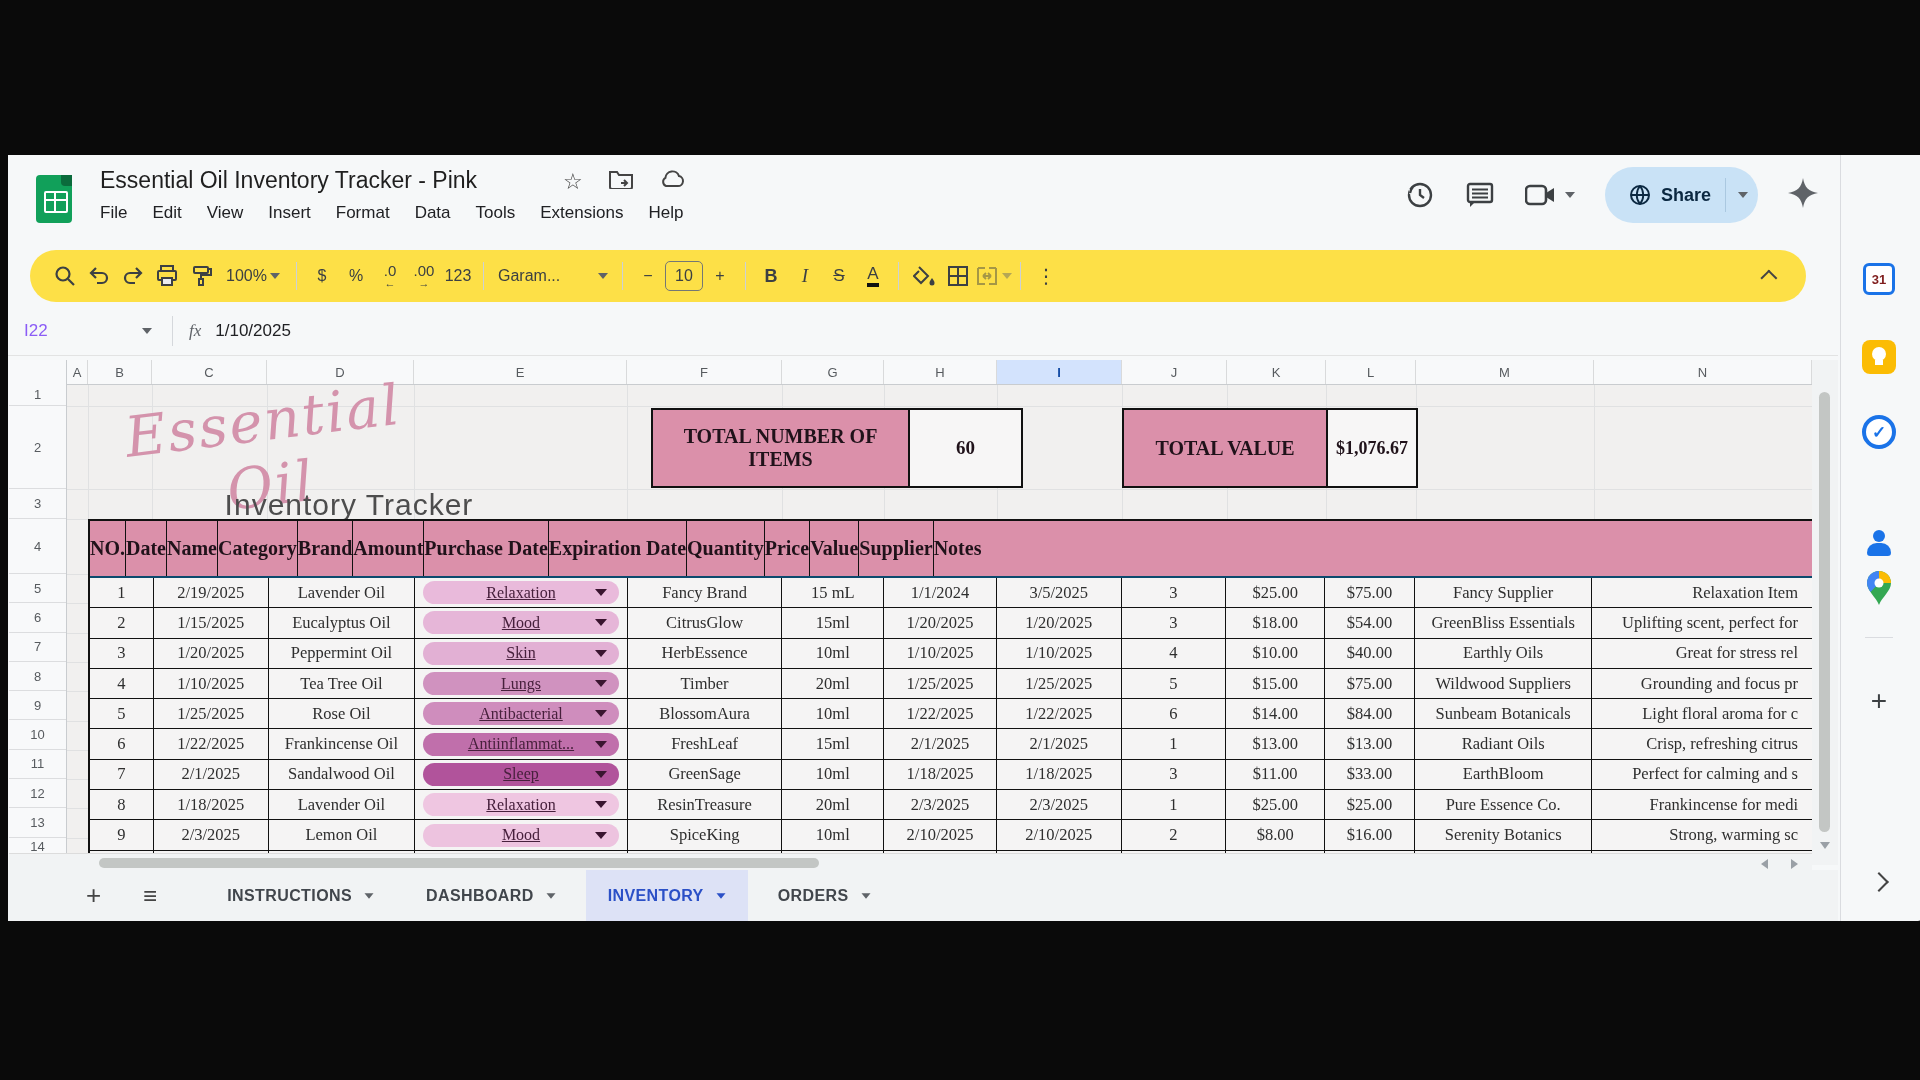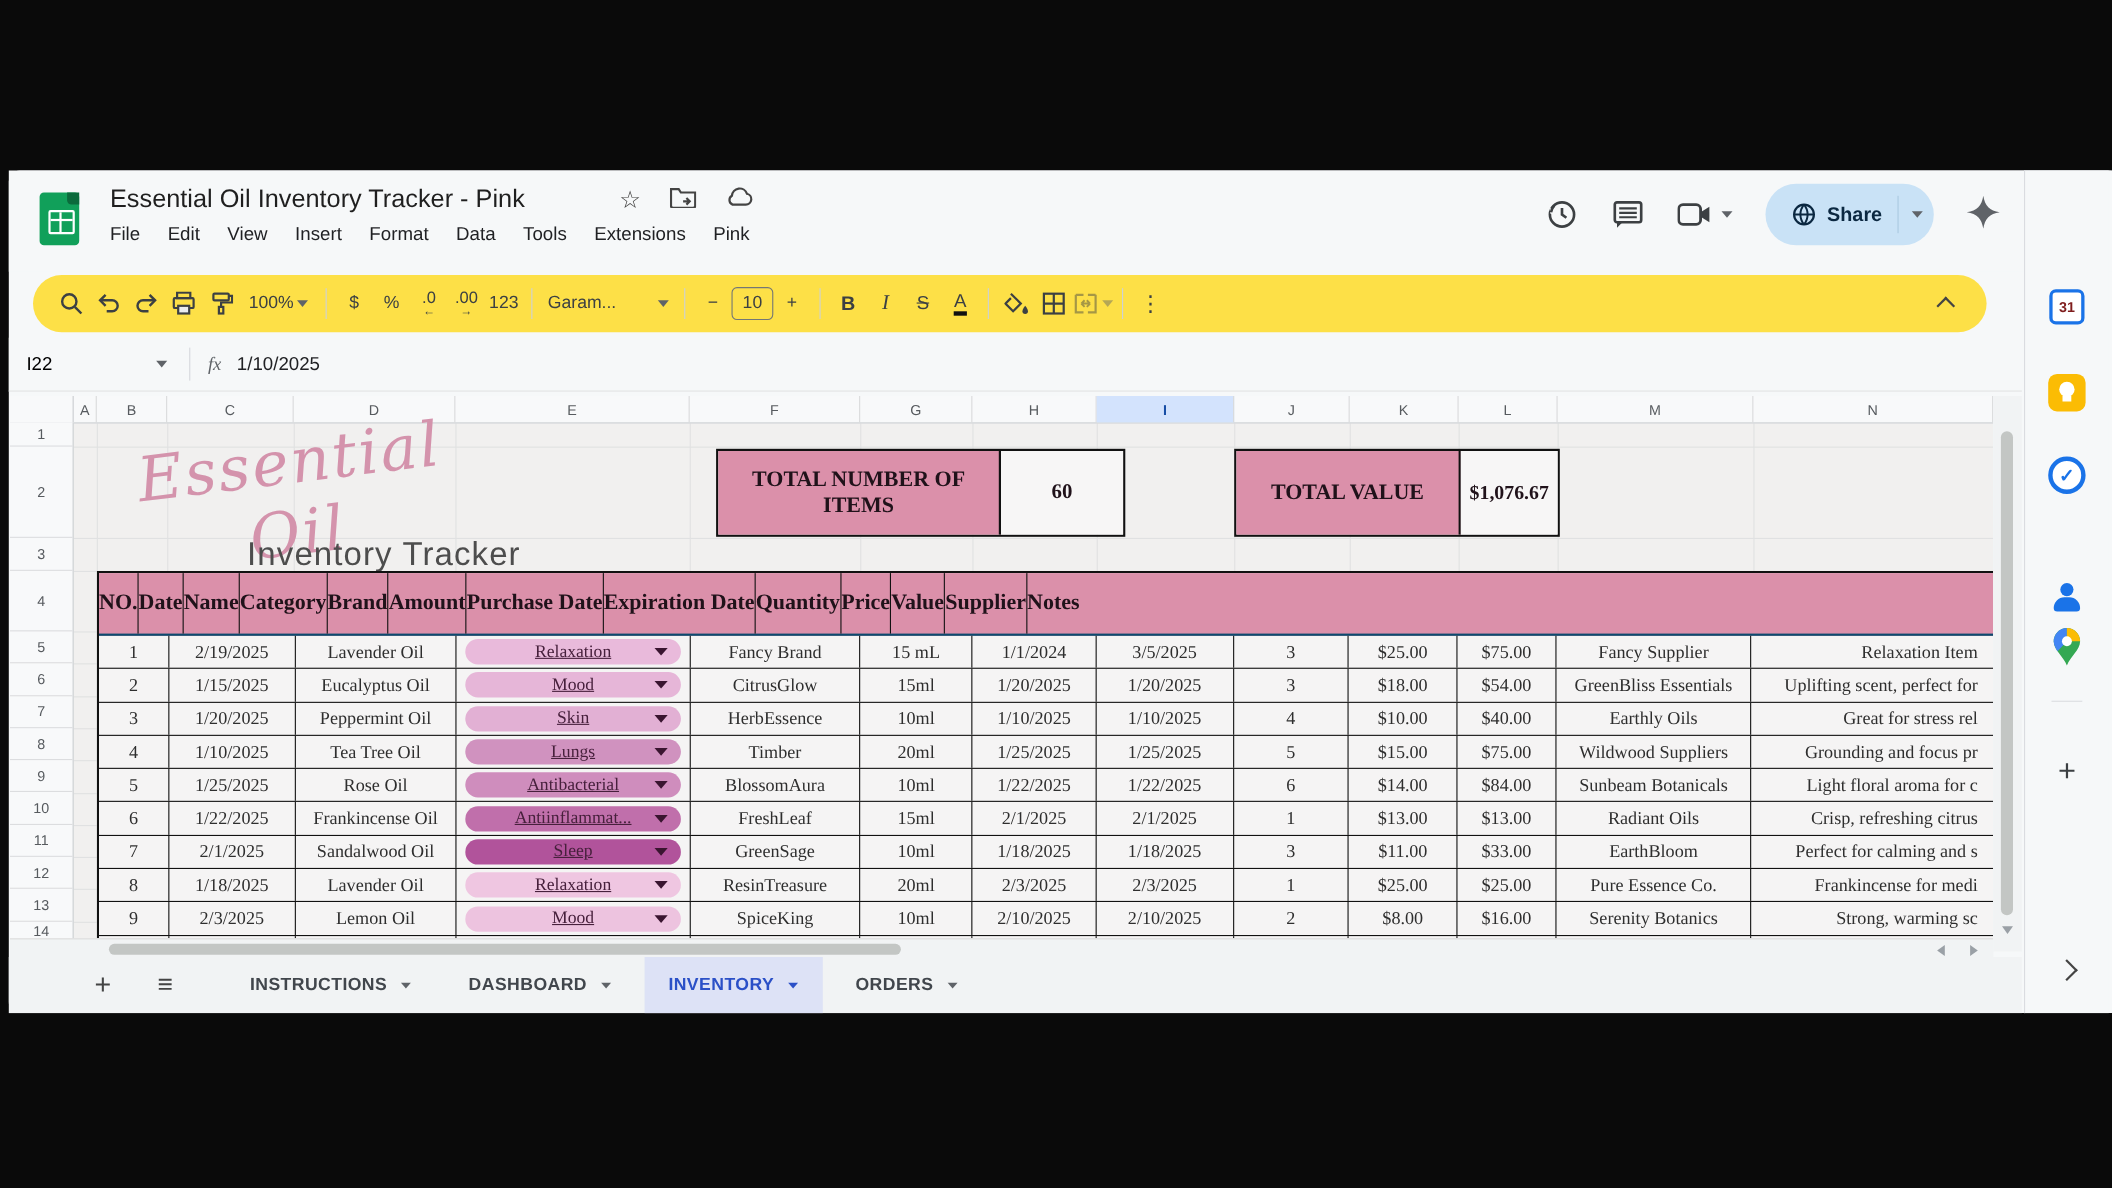--- a/index.html
+++ b/index.html
@@ -41,21 +41,21 @@
   .s{text-decoration:line-through;font-size:17px;}
   .a-ul{display:inline-block;border-bottom:4px solid #111;line-height:1;font-size:17px;padding-bottom:1px;}
   .dec{display:flex;flex-direction:column;align-items:center;line-height:1;font-size:15px;}
   .dec small{font-size:11px;color:#3c4043;}
   .muted{opacity:.45;}
   .tb-spacer{flex:1;}
   .chev-up{width:10px;height:10px;border-left:2px solid #444;border-top:2px solid #444;transform:rotate(45deg) translateY(3px);}
 
   
   .formulabar{position:absolute;left:0;top:152px;width:1830px;height:48px;background:#f6f8f9;display:flex;align-items:center;border-bottom:1px solid #e2e3e3;}
-  .name-box{width:128px;display:flex;align-items:center;justify-content:space-between;padding:0 10px 0 16px;font-size:17px;color:#000000;}
+  .name-box{width:128px;display:flex;align-items:center;justify-content:space-between;padding:0 10px 0 16px;font-size:17px;color:#8b5cf6;}
   .fsep{width:1px;height:30px;background:#d5d8dc;margin:0 10px;}
   .fx{font-family:"Liberation Serif",serif;font-style:italic;color:#5f6368;font-size:17px;margin:0 14px 0 6px;}
   .fval{font-size:17px;color:#202124;}
 
   
   .clip{position:absolute;left:1px;top:205px;width:1803px;height:510px;overflow:hidden;background:#f1f0ef;}
   .colheads{position:absolute;left:0;top:0;height:24px;width:1803px;display:flex;background:#f8f9fa;border-bottom:1px solid #c9cccf;}
   .corner{width:58px;height:24px;background:#f8f9fa;border-right:1px solid #c9cccf;box-sizing:border-box;}
   .colcell{height:24px;display:flex;align-items:center;justify-content:center;font-size:13px;color:#575b5f;
     border-right:1px solid #d9dadb;box-sizing:border-box;}
@@ -164,21 +164,21 @@
     <nav class="menubar">
 
     <span>File</span>
           <span>Edit</span>
           <span>View</span>
           <span>Insert</span>
           <span>Format</span>
           <span>Data</span>
           <span>Tools</span>
           <span>Extensions</span>
-          <span>Pink</span>
+          <span>Help</span>
         </nav>
     <div class="hdr-right">
       <span class="icon-btn">
         <svg width="30" height="30" viewBox="0 0 30 30">
               <circle cx="15" cy="15" r="11" fill="none" stroke="#3c4043" stroke-width="2.4"></circle>
               <path d="M15 9 v6 l4 3" fill="none" stroke="#3c4043" stroke-width="2.4"></path>
               <path d="M4 9 l1 5 5 -1" fill="#f6f8f9" stroke="#f6f8f9" stroke-width="1"></path>
               <path d="M5 13 a11 11 0 0 1 3 -6" fill="none" stroke="#3c4043" stroke-width="2.4"></path>
             </svg>
       </span>

